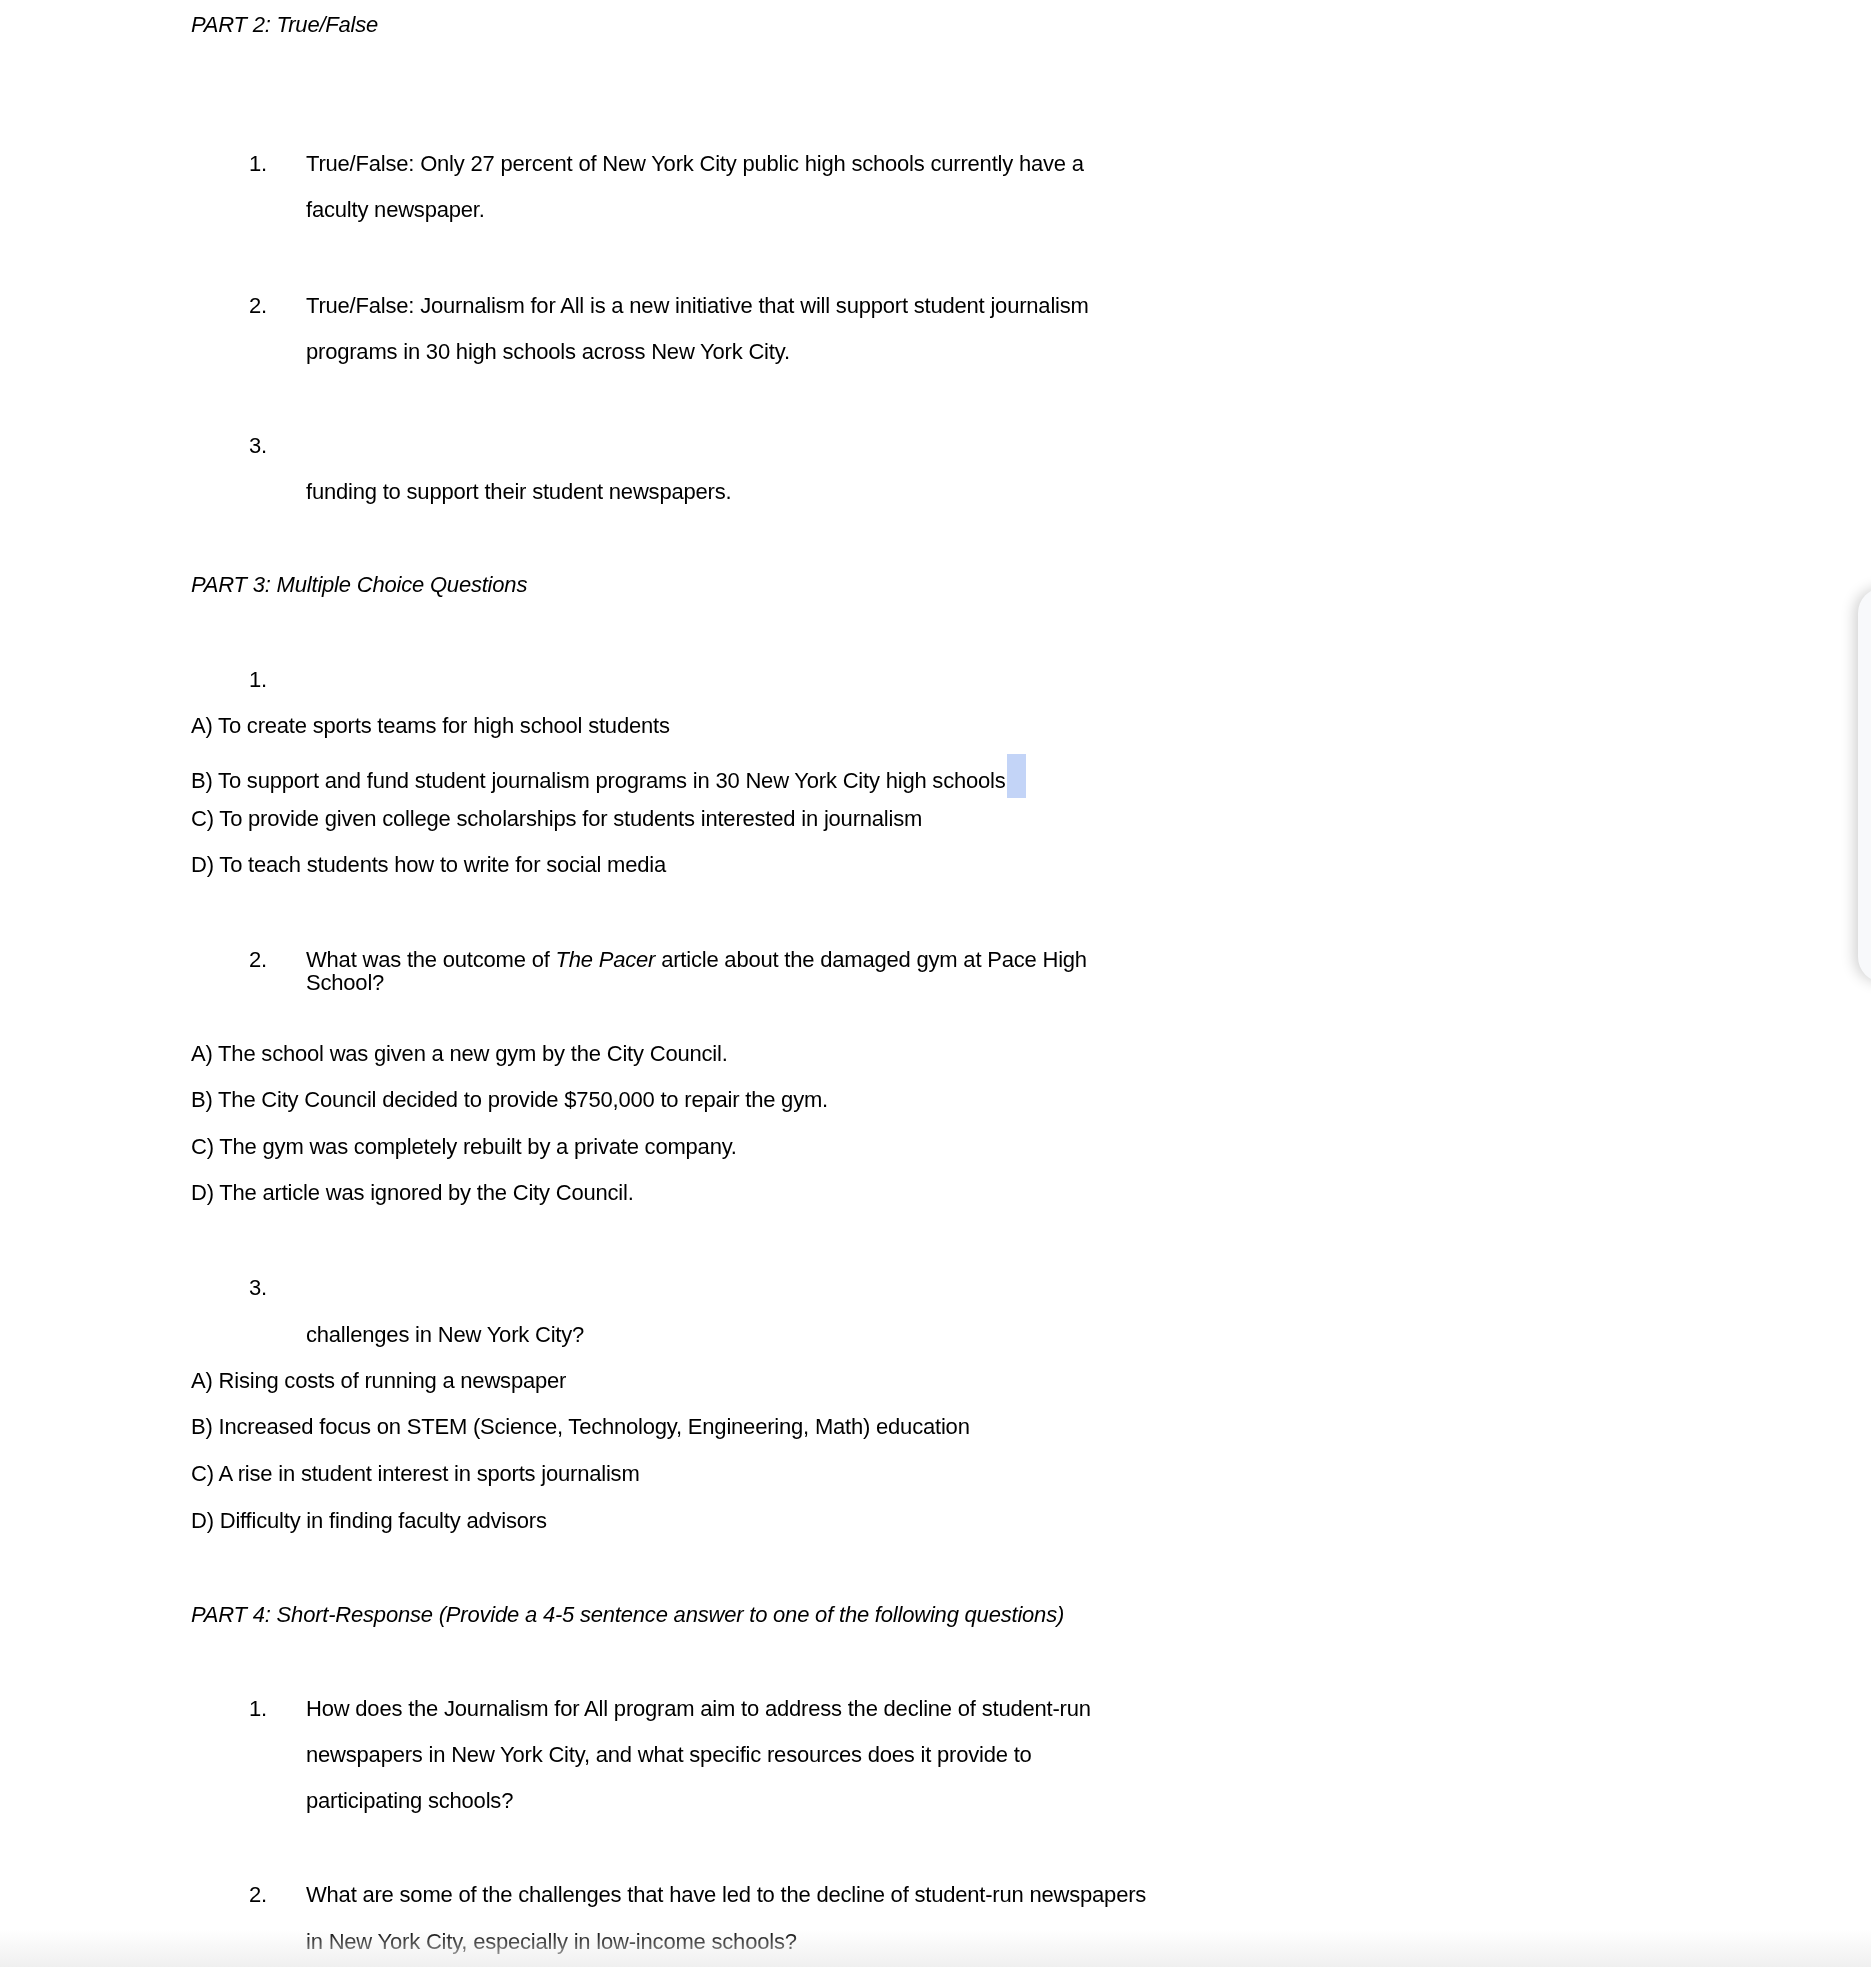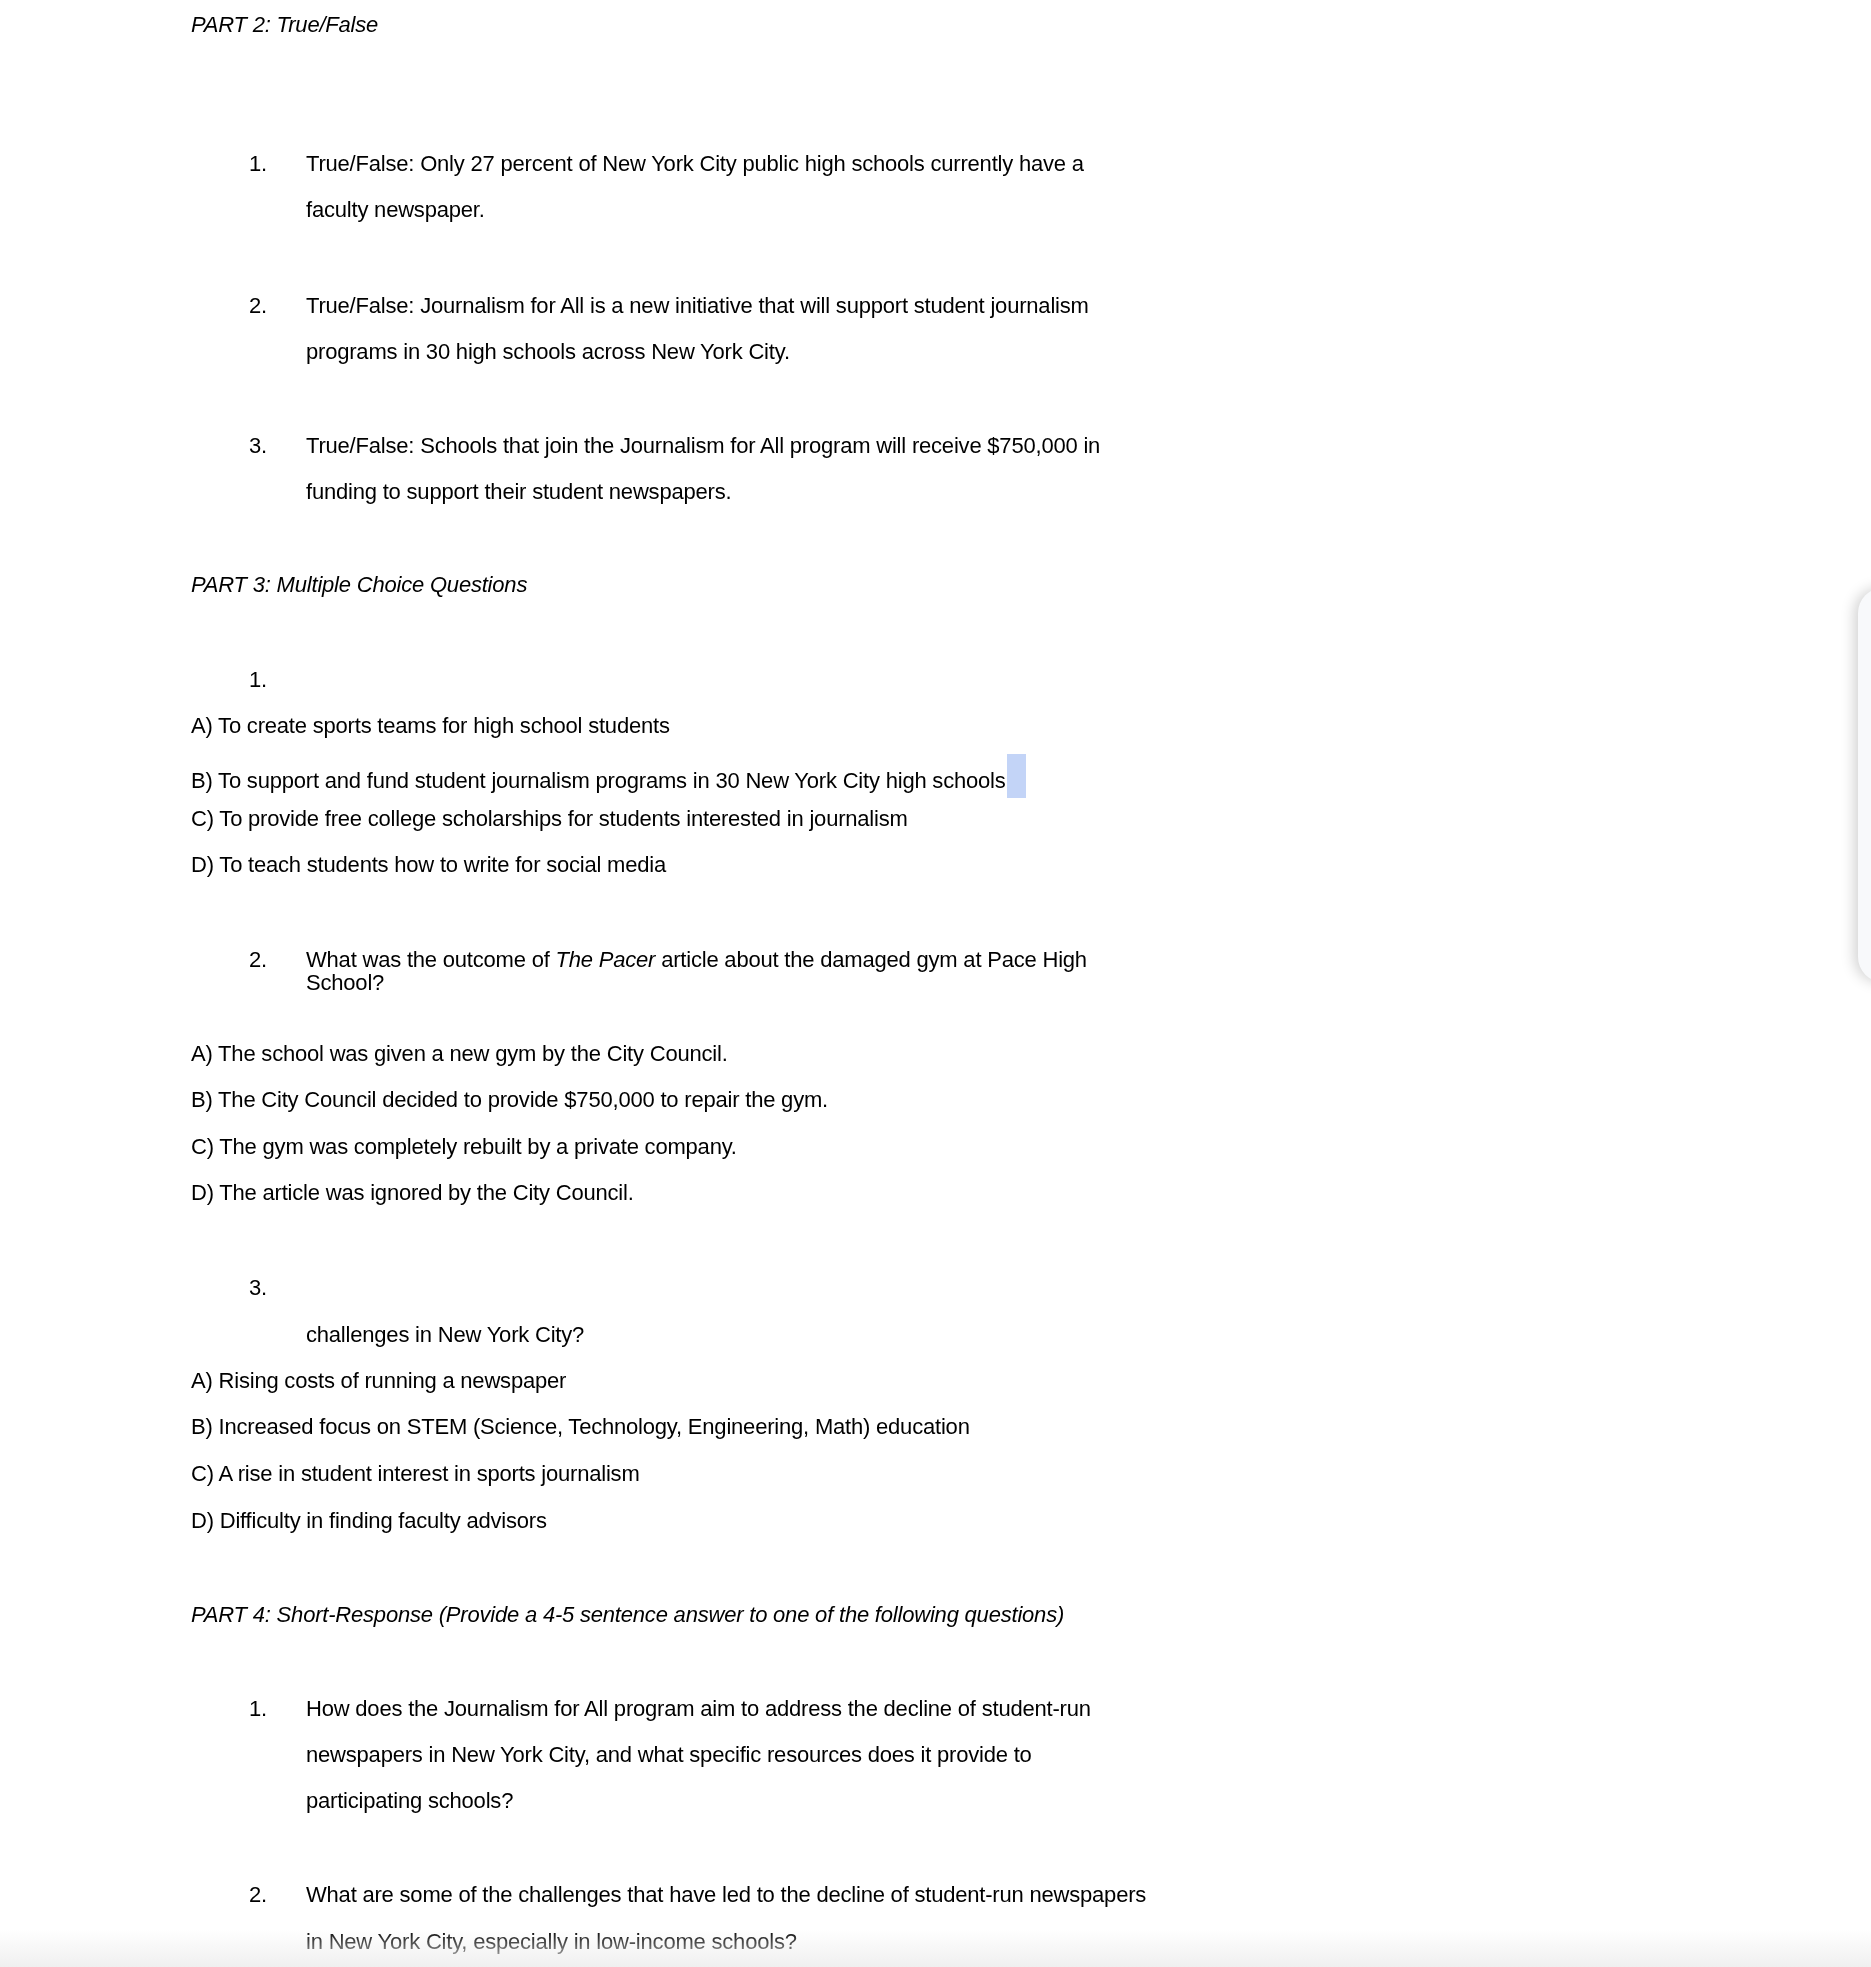--- a/index.html
+++ b/index.html
@@ -42,29 +42,28 @@
 
   <div class="line num" style="top:145px">1.</div>
   <div class="line qtext" style="top:145px">True/False: Only 27 percent of New York City public high schools currently have a</div>
   <div class="line qtext" style="top:191px">faculty newspaper.</div>
 
   <div class="line num" style="top:287px">2.</div>
   <div class="line qtext" style="top:287px">True/False: Journalism for All is a new initiative that will support student journalism</div>
   <div class="line qtext" style="top:333px">programs in 30 high schools across New York City.</div>
 
   <div class="line num" style="top:427px">3.</div>
-  <div class="line qtext" style="top:427px">True/False: Schools that join the Journalism for All program will receive $750,000 in</div>
   <div class="line qtext" style="top:473px">funding to support their student newspapers.</div>
 
   <div class="line heading" style="top:566px">PART 3: Multiple Choice Questions</div>
 
   <div class="line num" style="top:661px">1.</div>
   <div class="line opt" style="top:707px">A) To create sports teams for high school students</div>
   <div class="line opt" style="top:754px"><span>B) To support and fund student journalism programs in 30 New York City high schools</span><span class="cursor-hl"></span></div>
-  <div class="line opt" style="top:800px">C) To provide free college scholarships for students interested in journalism</div>
+  <div class="line opt" style="top:800px">C) To provide given college scholarships for students interested in journalism</div>
   <div class="line opt" style="top:846px">D) To teach students how to write for social media</div>
 
   <div class="line num" style="top:941px">2.</div>
   <div class="line qtext" style="top:941px"><span>What was the outcome of </span><em>The Pacer</em><span> article about the damaged gym at Pace High</span></div>
   <div class="line qtext" style="top:964px">School?</div>
   <div class="line opt" style="top:1035px">A) The school was given a new gym by the City Council.</div>
   <div class="line opt" style="top:1081px">B) The City Council decided to provide $750,000 to repair the gym.</div>
   <div class="line opt" style="top:1128px">C) The gym was completely rebuilt by a private company.</div>
   <div class="line opt" style="top:1174px">D) The article was ignored by the City Council.</div>
 

